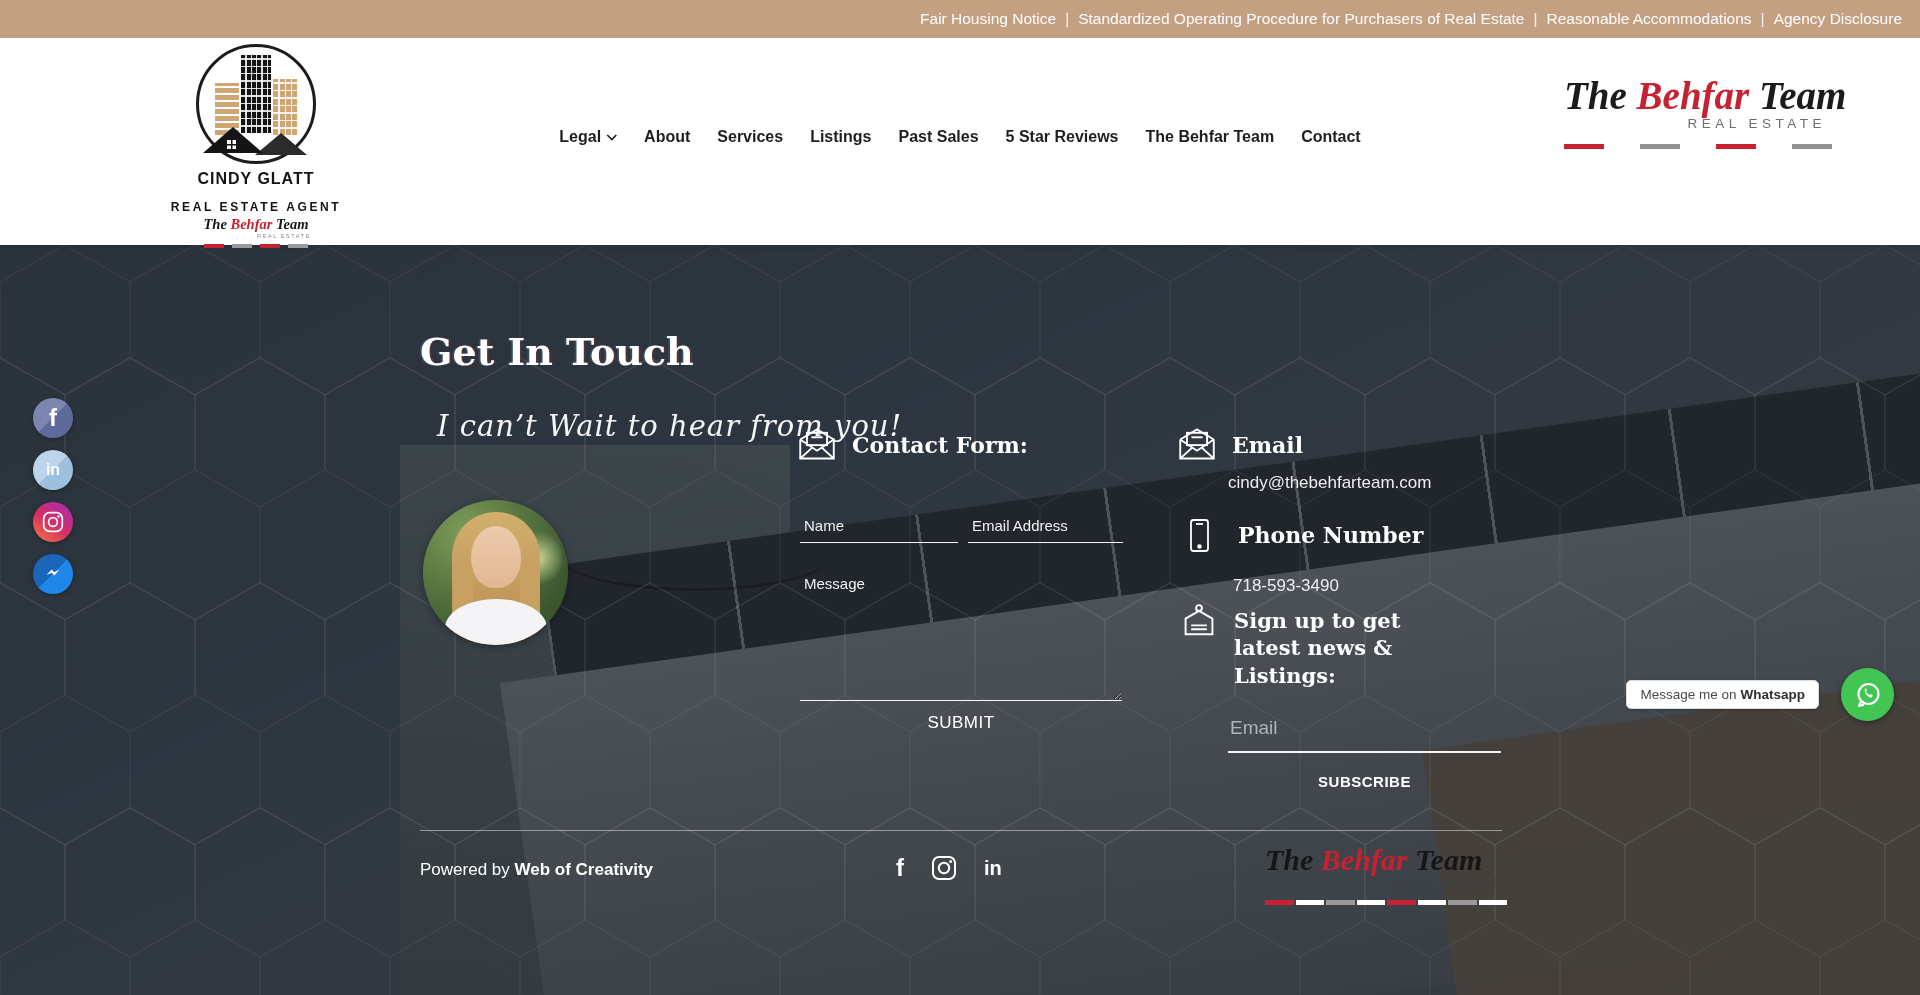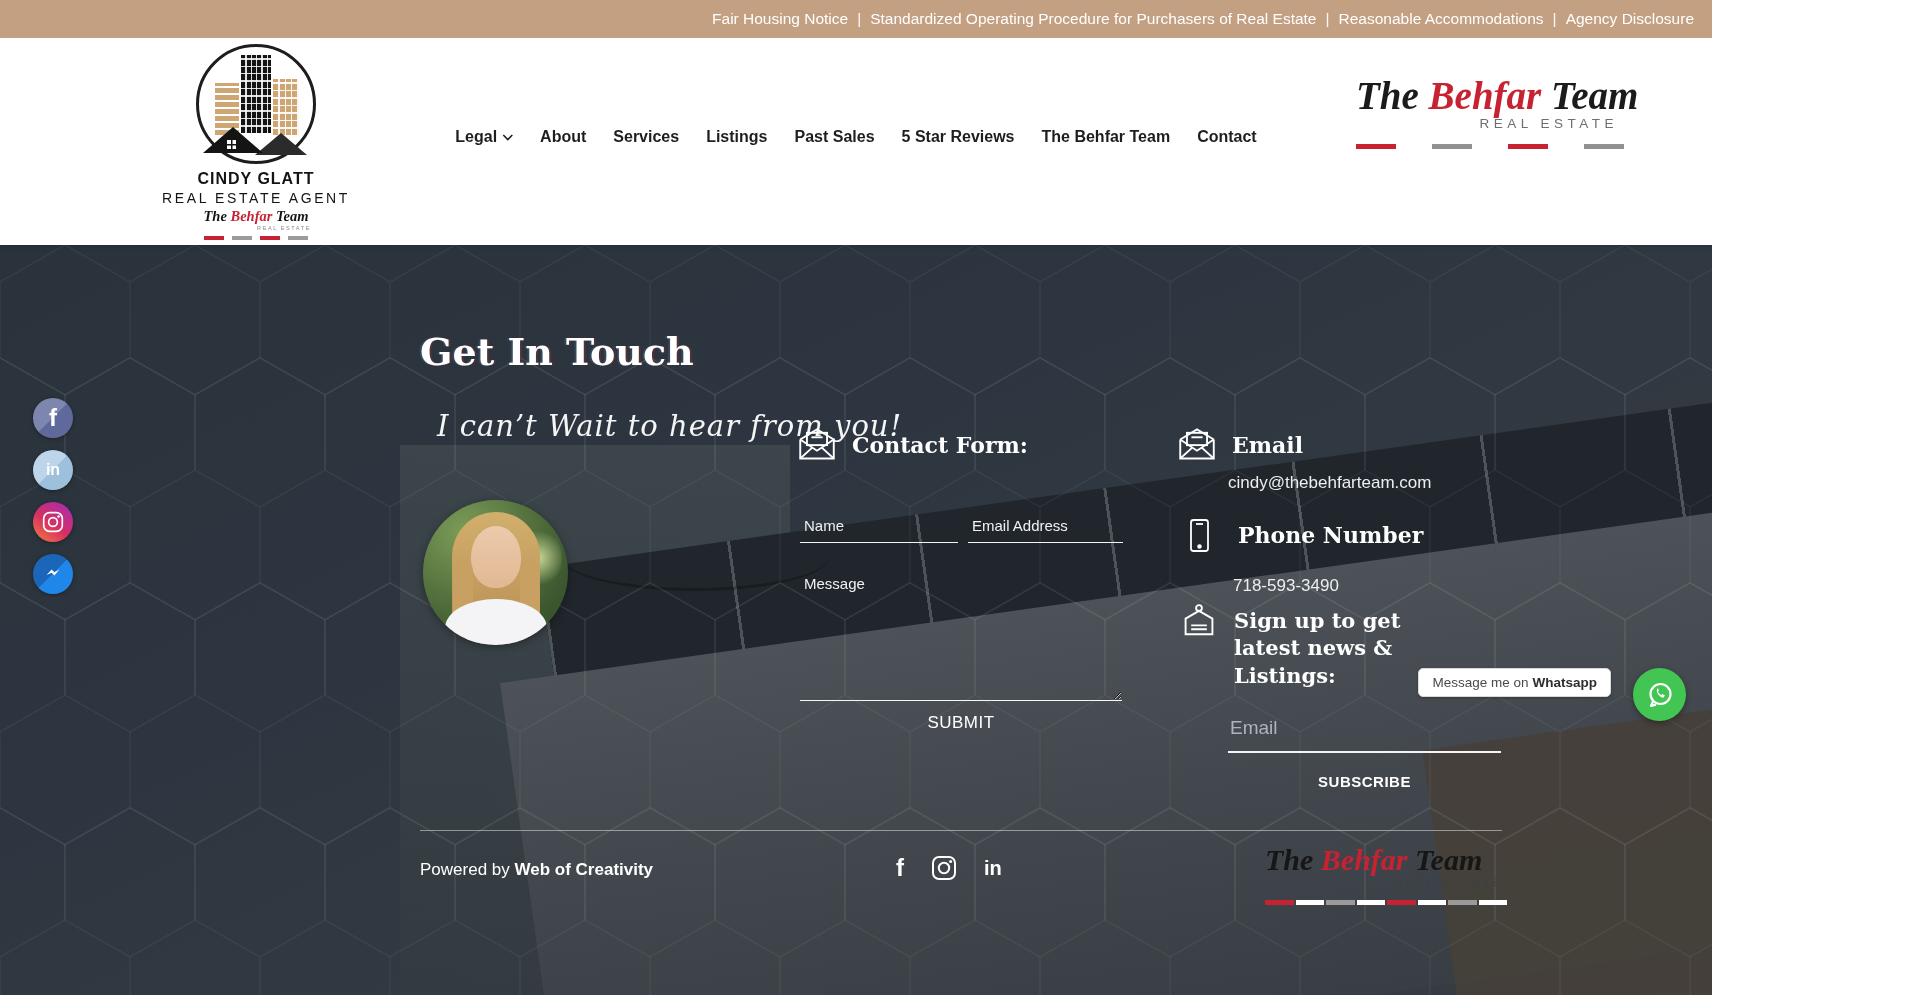--- a/index.html
+++ b/index.html
@@ -1,19 +1,19 @@
 <!DOCTYPE html>
 <html><head>
 <meta charset="utf-8">
 <title>Get In Touch</title>
 <style>
   * { margin:0; padding:0; box-sizing:border-box; }
   html,body { width:1920px; height:995px; overflow:hidden; }
   body { font-family:"Liberation Sans", sans-serif; background:#fff; }
-  .page { position:relative; width:1712px; height:995px; overflow:hidden; }
+  .page { position:relative; width:1920px; height:995px; overflow:hidden; }
 
   
   .topbar { position:absolute; top:0; left:0; width:100%; height:38px;
     background:#c3a082; display:flex; align-items:center; justify-content:flex-end;
     padding-right:18px; gap:9px; color:#fff; font-size:15.5px; z-index:30; }
   .topbar a { color:#fff; text-decoration:none; cursor:pointer; }
   .topbar .sep { opacity:.95; }
 
   
   .header { position:absolute; top:38px; left:0; width:100%; height:207px; background:#ffffff;
@@ -38,21 +38,21 @@
   .cg-roof-l { left:4px; bottom:8px; width:0; height:0;
     border-left:30px solid transparent; border-right:30px solid transparent;
     border-bottom:26px solid #141414; }
   .cg-roof-r { left:56px; bottom:6px; width:0; height:0;
     border-left:26px solid transparent; border-right:26px solid transparent;
     border-bottom:22px solid #2b2b2b; }
   .cg-roof-win { left:28px; bottom:12px; width:9px; height:9px; background:#fff;
     background-image:linear-gradient(#141414 0 0),linear-gradient(#141414 0 0);
     background-size:1.5px 100%,100% 1.5px; background-position:center,center; background-repeat:no-repeat; }
   .cg-name { margin-top:6px; font-size:16px; font-weight:700; letter-spacing:1px; color:#141414; }
-  .cg-sub { margin-top:2px; font-size:14px; font-weight:400; letter-spacing:2.6px; color:#141414; }
+  .cg-sub { margin-top:12px; font-size:12px; font-weight:700; letter-spacing:2.6px; color:#141414; }
   .cg-team { margin-top:2px; font-family:"Liberation Serif", serif; font-style:italic;
     font-size:14.5px; font-weight:700; color:#141414; }
   .cg-team .red { color:#c62232; }
   .cg-team-sub { font-size:5.5px; letter-spacing:1.6px; color:#8a8a8a; margin-top:0;
     padding-left:56px; }
   .cg-dashes { margin:5px auto 0; width:104px; display:flex; gap:8px; }
   .cg-dashes span { height:3.5px; flex:1; }
 
   
   .nav { position:absolute; left:50%; top:90px; transform:translateX(-50%);
@@ -163,21 +163,21 @@
   
   .soc-rail { position:absolute; left:33px; top:398px; display:flex; flex-direction:column; gap:12px; z-index:40; }
   .soc { width:40px; height:40px; border-radius:50%; display:flex; align-items:center; justify-content:center;
     color:#fff; cursor:pointer; box-shadow:0 1px 4px rgba(0,0,0,.35); }
   .soc-fb { background:linear-gradient(135deg,#7d86ae 50%,#60699c 50%); font-weight:700; font-size:24px; }
   .soc-li { background:linear-gradient(135deg,#bcd5ea 50%,#9dc1dd 50%); font-weight:700; font-size:16px; }
   .soc-ig { background:linear-gradient(215deg,#a22db8 0%,#d62f63 55%,#f3803c 100%); }
   .soc-ms { background:linear-gradient(135deg,#1b66b8 50%,#1f86ea 50%); }
 
   
-  .wa { position:absolute; right:26px; top:668px; display:flex; gap:22px; z-index:40; }
+  .wa { position:absolute; right:26px; top:668px; display:flex; align-items:center; gap:22px; z-index:40; }
   .wa-pill { background:#fff; border:1px solid #d9d9d9; border-radius:5px; height:29px;
     display:flex; align-items:center; padding:0 13px; gap:4px; font-size:13.5px; color:#4a4a4a;
     box-shadow:0 1px 3px rgba(0,0,0,.25); cursor:pointer; }
   .wa-pill b { color:#2f2f2f; }
   .wa-btn { width:53px; height:53px; border-radius:50%; background:#43c553; display:flex;
     align-items:center; justify-content:center; box-shadow:0 2px 6px rgba(0,0,0,.35); cursor:pointer; }
 </style>
 </head>
 <body>
 

